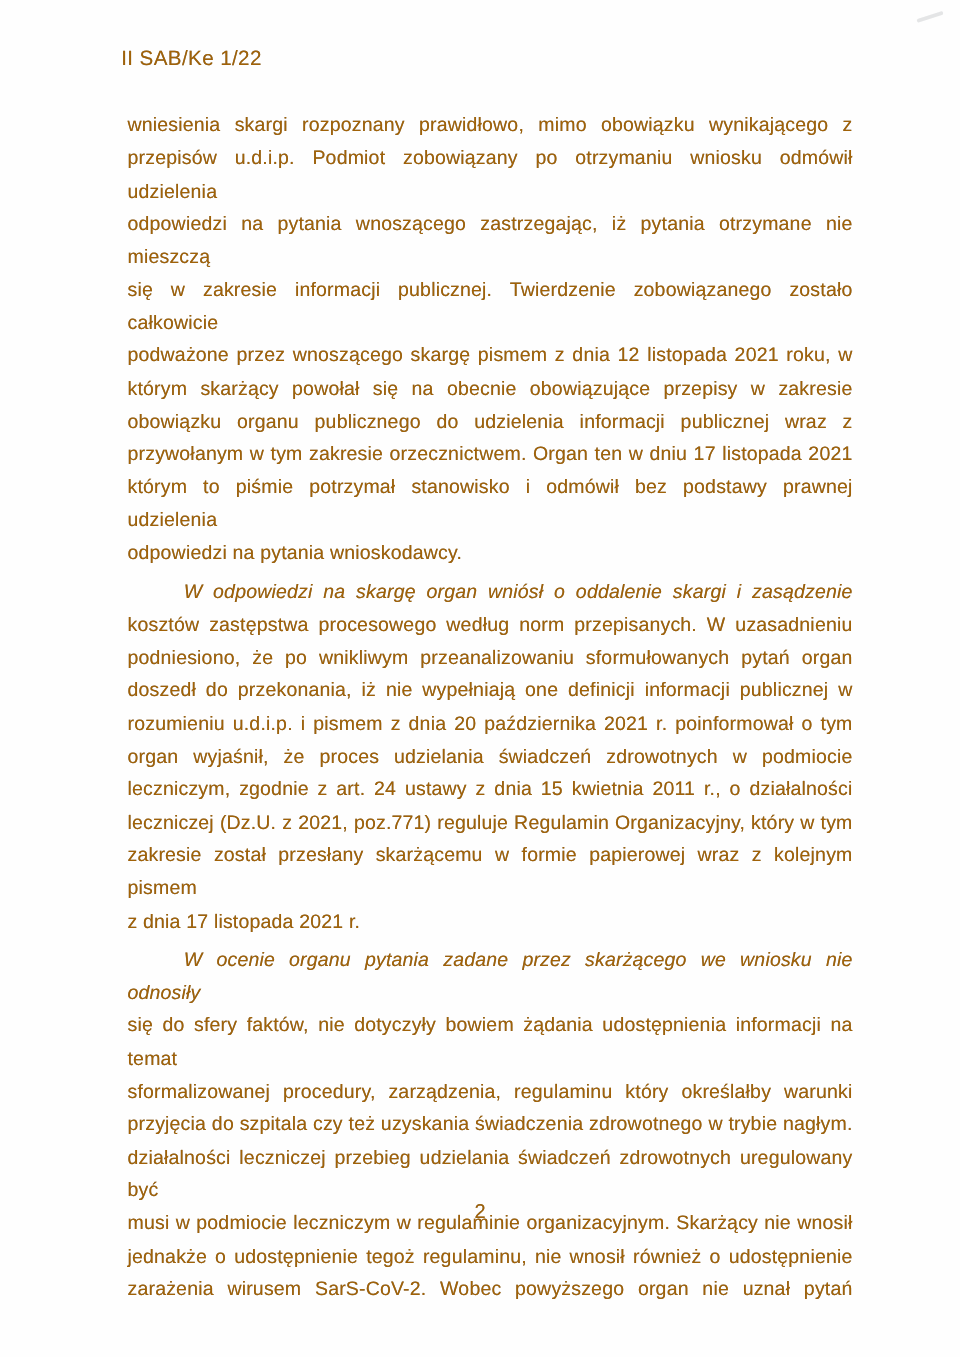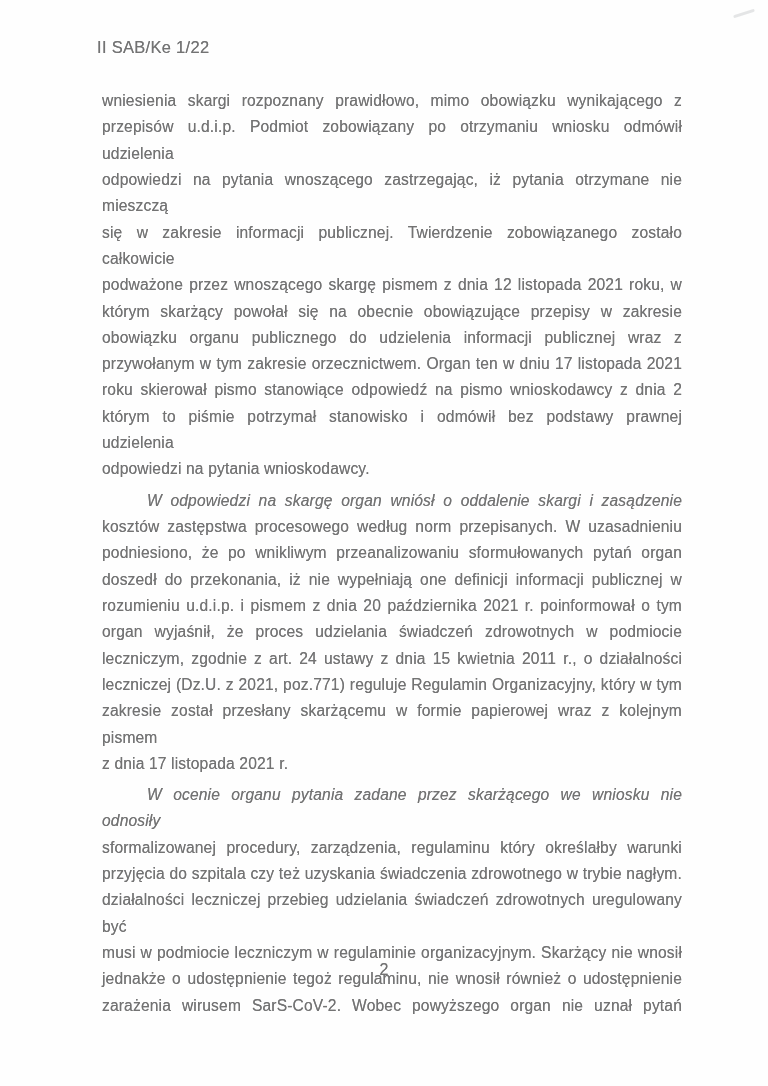--- a/index.html
+++ b/index.html
@@ -7,21 +7,21 @@
     padding: 0;
     background: #ffffff;
   }
   .sheet {
     position: relative;
     width: 768px;
     height: 1086px;
     background: #fefefe;
     overflow: hidden;
     font-family: "Liberation Sans", "DejaVu Sans", sans-serif;
-    color: #737373;
+    color: #a16207;
   }
   .case-number {
     position: absolute;
     left: 97px;
     top: 38px;
     font-size: 16.5px;
     letter-spacing: 0.3px;
     text-shadow: 0 0 0.4px rgba(52,55,60,0.55);
     white-space: nowrap;
   }
@@ -79,38 +79,38 @@
   <div class="body-text">
       <div class="para">
         <div class="line">wniesienia skargi rozpoznany prawidłowo, mimo obowiązku wynikającego z</div>
         <div class="line">przepisów u.d.i.p. Podmiot zobowiązany po otrzymaniu wniosku odmówił udzielenia</div>
         <div class="line">odpowiedzi na pytania wnoszącego zastrzegając, iż pytania otrzymane nie mieszczą</div>
         <div class="line">się w zakresie informacji publicznej. Twierdzenie zobowiązanego zostało całkowicie</div>
         <div class="line">podważone przez wnoszącego skargę pismem z dnia 12 listopada 2021 roku, w</div>
         <div class="line">którym skarżący powołał się na obecnie obowiązujące przepisy w zakresie</div>
         <div class="line">obowiązku organu publicznego do udzielenia informacji publicznej wraz z</div>
         <div class="line">przywołanym w tym zakresie orzecznictwem. Organ ten w dniu 17 listopada 2021</div>
-        <div class="line">roku skierował pismo stanowiące odpowiedź na pismo wnioskodawcy z dnia 2</div>
         <div class="line">którym to piśmie potrzymał stanowisko i odmówił bez podstawy prawnej udzielenia</div>
         <div class="line para-end">odpowiedzi na pytania wnioskodawcy.</div>
       </div>
       <div class="para">
         <div class="line indent">W odpowiedzi na skargę organ wniósł o oddalenie skargi i zasądzenie</div>
         <div class="line">kosztów zastępstwa procesowego według norm przepisanych. W uzasadnieniu</div>
         <div class="line">podniesiono, że po wnikliwym przeanalizowaniu sformułowanych pytań organ</div>
         <div class="line">doszedł do przekonania, iż nie wypełniają one definicji informacji publicznej w</div>
         <div class="line">rozumieniu u.d.i.p. i pismem z dnia 20 października 2021 r. poinformował o tym</div>
         <div class="line">organ wyjaśnił, że proces udzielania świadczeń zdrowotnych w podmiocie</div>
         <div class="line">leczniczym, zgodnie z art. 24 ustawy z dnia 15 kwietnia 2011 r., o działalności</div>
         <div class="line">leczniczej (Dz.U. z 2021, poz.771) reguluje Regulamin Organizacyjny, który w tym</div>
         <div class="line">zakresie został przesłany skarżącemu w formie papierowej wraz z kolejnym pismem</div>
         <div class="line para-end">z dnia 17 listopada 2021 r.</div>
       </div>
       <div class="para">
         <div class="line indent">W ocenie organu pytania zadane przez skarżącego we wniosku nie odnosiły</div>
+        <div class="line">się do sfery faktów, nie dotyczyły bowiem żądania udostępnienia informacji na temat</div>
         <div class="line">sformalizowanej procedury, zarządzenia, regulaminu który określałby warunki</div>
         <div class="line">przyjęcia do szpitala czy też uzyskania świadczenia zdrowotnego w trybie nagłym.</div>
         <div class="line">działalności leczniczej przebieg udzielania świadczeń zdrowotnych uregulowany być</div>
         <div class="line">musi w podmiocie leczniczym w regulaminie organizacyjnym. Skarżący nie wnosił</div>
         <div class="line">jednakże o udostępnienie tegoż regulaminu, nie wnosił również o udostępnienie</div>
         <div class="line">zarażenia wirusem SarS-CoV-2. Wobec powyższego organ nie uznał pytań</div>
       </div>
     </div>
 
   <div class="page-number">2</div>

